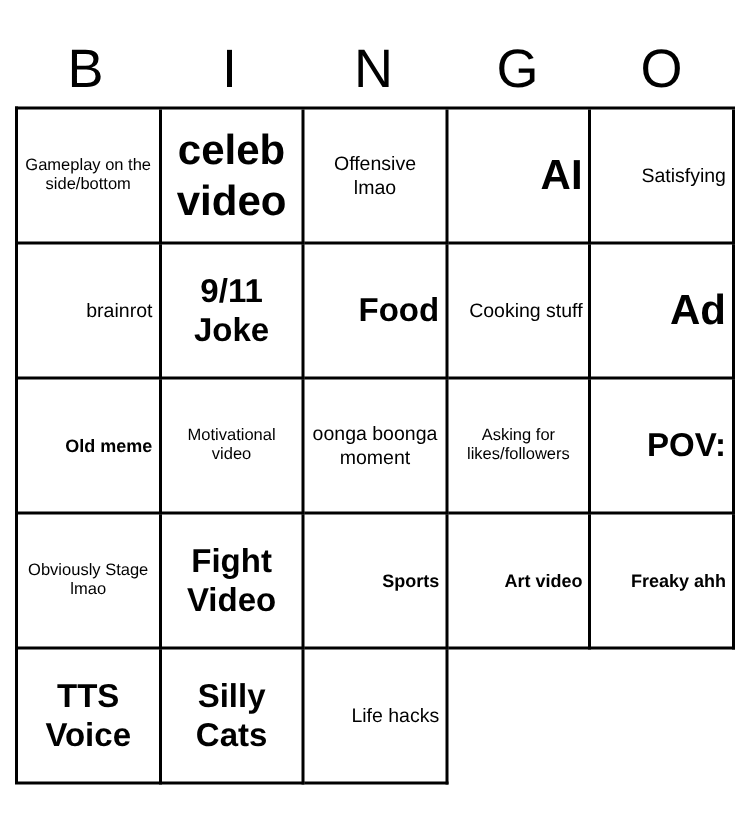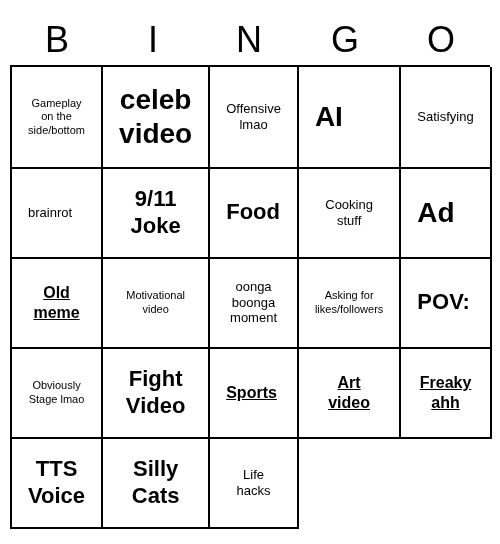--- a/index.html
+++ b/index.html
@@ -41,44 +41,43 @@
       grid-template-columns: repeat(5, 1fr);
       border-top: 2px solid #000;
       border-left: 2px solid #000;
     }
 
     .bingo-cell {
       border-right: 2px solid #000;
       border-bottom: 2px solid #000;
       display: flex;
       align-items: center;
-      justify-content: flex-start;
+      justify-content: flex-end;
       text-align: center;
-      padding: 16px;
+      padding: 4px;
       min-height: 90px;
       line-height: 1.2;
     }
 
     .cell-text {
       display: block;
     }
 
     
     .size-xl {
       font-size: 28px;
       font-weight: bold;
     }
     .size-lg {
       font-size: 22px;
       font-weight: bold;
     }
     .size-md {
-      font-size: 16px;
+      font-size: 12px;
       font-weight: bold;
-      text-decoration: underline;
     }
     .size-sm {
       font-size: 13px;
     }
     .size-xs {
       font-size: 11px;
     }
   </style>
 </head>
 <body>

